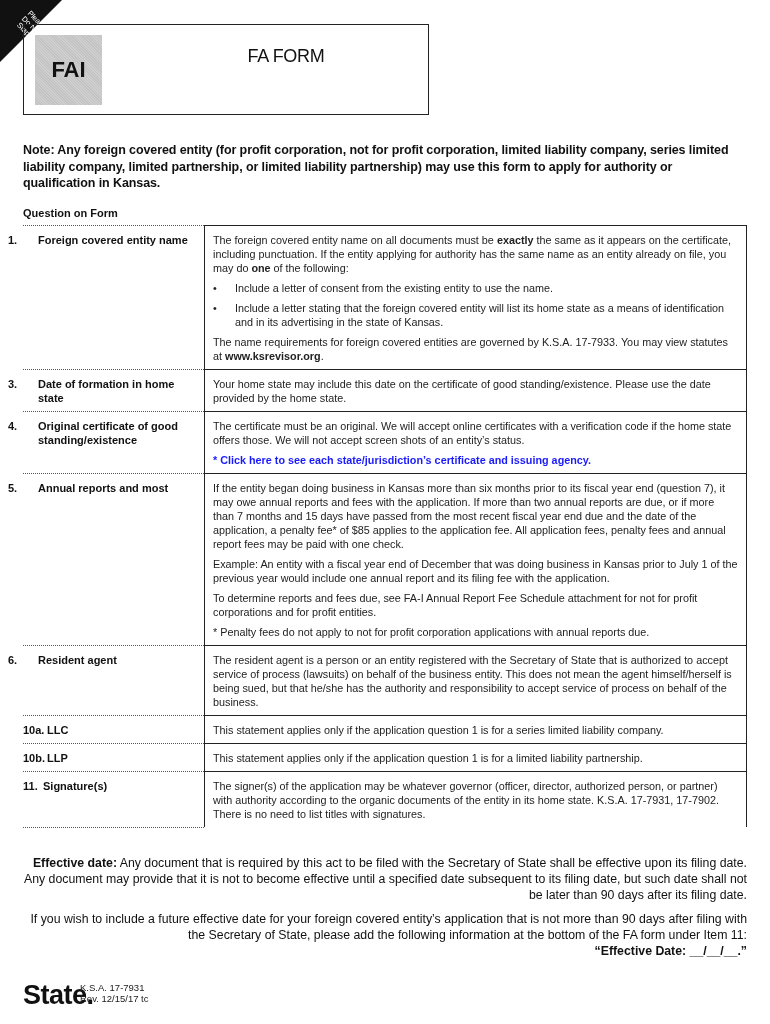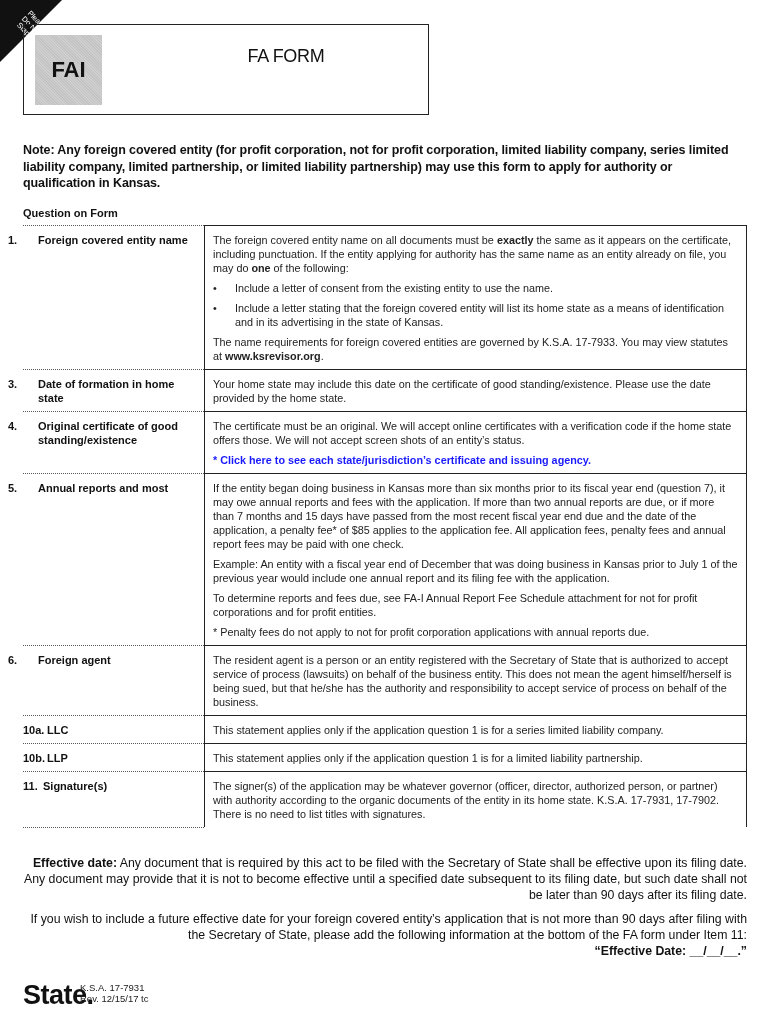--- a/index.html
+++ b/index.html
@@ -115,21 +115,21 @@
     <div class="right">
       <p>If the entity began doing business in Kansas more than six months prior to its fiscal year end (question 7), it may owe annual reports and fees with the application. If more than two annual reports are due, or if more than 7 months and 15 days have passed from the most recent fiscal year end due and the date of the application, a penalty fee* of $85 applies to the application fee. All application fees, penalty fees and annual report fees may be paid with one check.</p>
       <p>Example: An entity with a fiscal year end of December that was doing business in Kansas prior to July 1 of the previous year would include one annual report and its filing fee with the application.</p>
       <p>To determine reports and fees due, see FA-I Annual Report Fee Schedule attachment for not for profit corporations and for profit entities.</p>
       <p>* Penalty fees do not apply to not for profit corporation applications with annual reports due.</p>
     </div>
   </div>
 
   <div class="row">
     <div class="left">
-      <div class="hang"><span class="num">6.</span><span>Foreign agent</span></div>
+      <div class="hang"><span class="num">6.</span><span>Resident agent</span></div>
     </div>
     <div class="right">
       <p>The resident agent is a person or an entity registered with the Secretary of State that is authorized to accept service of process (lawsuits) on behalf of the business entity. This does not mean the agent himself/herself is being sued, but that he/she has the authority and responsibility to accept service of process on behalf of the business.</p>
     </div>
   </div>
 
   <div class="row">
     <div class="left">
       <span class="num" style="width:24px">10a.</span><span>LLC</span>
     </div>

